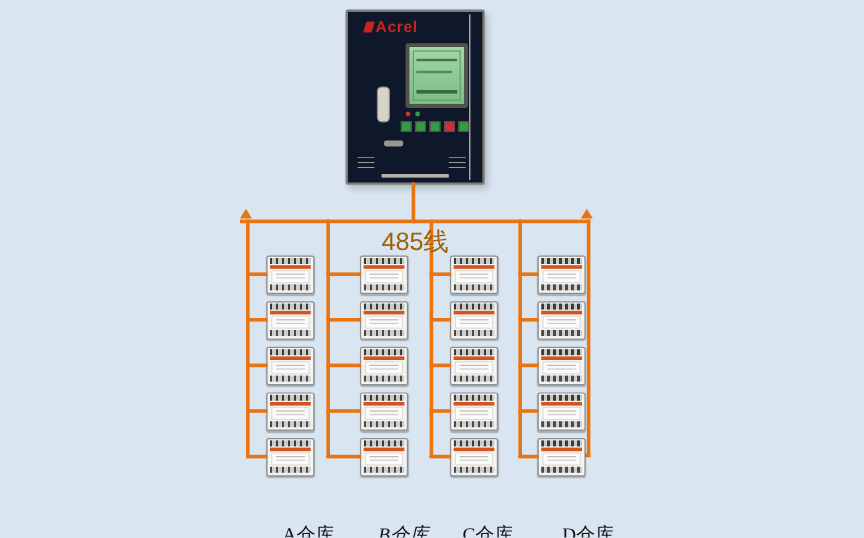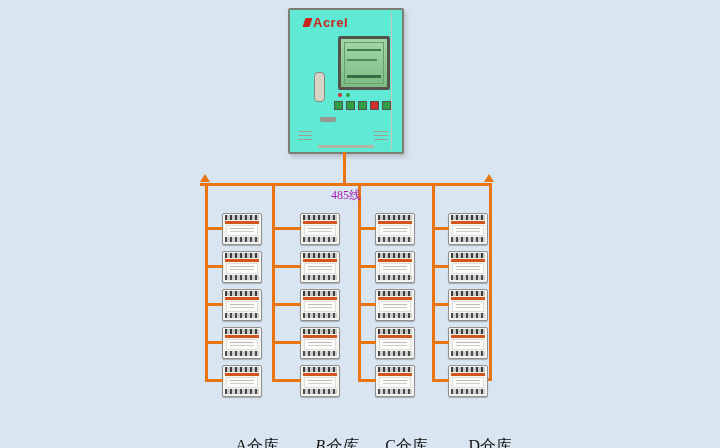--- a/index.html
+++ b/index.html
@@ -6,21 +6,21 @@
   body{
     width:720px;height:448px;position:relative;overflow:hidden;
     background:#d9e6f1;
     font-family:"Liberation Sans","DejaVu Sans",sans-serif;
   }
   .abs{position:absolute;}
 
   
   .cabinet{
     left:288px;top:8px;width:112px;height:142px;
-    background:#5eead4;border:2px solid #7e7d74;border-radius:2px;
+    background:#0f172a;border:2px solid #7e7d74;border-radius:2px;
     box-shadow:2px 3px 5px rgba(0,0,0,.18);
   }
   .door-seam{position:absolute;top:2px;bottom:2px;right:10px;width:1px;background:#c8c5ba;}
   .brand{
     position:absolute;top:5px;left:14px;
     color:#c5261d;font-weight:bold;font-size:13px;letter-spacing:.5px;
     display:flex;align-items:center;gap:2px;
   }
   .brand-mark{width:7px;height:9px;background:#c5261d;transform:skewX(-18deg);border-radius:1px;}
   .screen{
@@ -59,22 +59,22 @@
   .v1{left:205px;} .v2{left:272px;} .v3{left:358px;} .v4{left:432px;} .v5{left:489px;}
   .loop-stub{left:487px;top:378px;width:5px;height:3px;}
   .arrow-up{
     width:0;height:0;border-left:5px solid transparent;border-right:5px solid transparent;
     border-bottom:8px solid #e87511;top:174px;
   }
   .ar-l{left:200px;} .ar-r{left:484px;}
 
   .bus-label{
     left:300px;top:187px;width:92px;text-align:center;
-    font-family:Liberation Serif, serif;
-    font-size:12px;color:#a21caf;
+    font-family:Liberation Sans, sans-serif;
+    font-size:21px;color:#a16207;
   }
 
   
   .col{position:absolute;top:213px;display:flex;flex-direction:column;gap:6px;}
   .col-a{left:222px;} .col-b{left:300px;} .col-c{left:375px;} .col-d{left:448px;}
   .device{
     width:38px;height:30px;background:#f5f4f1;border:1px solid #8f8f8f;border-radius:2px;
     position:relative;box-shadow:0 1px 1px rgba(0,0,0,.25);
   }
   .device::before{ 

